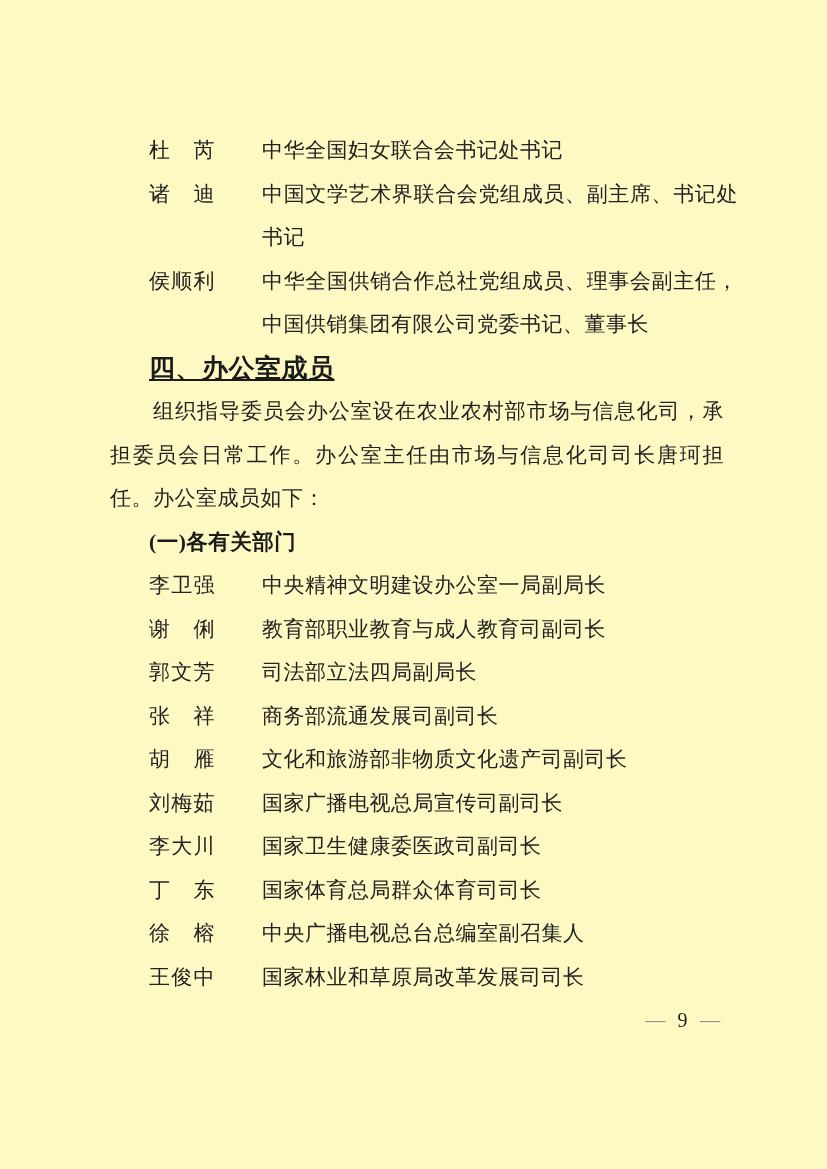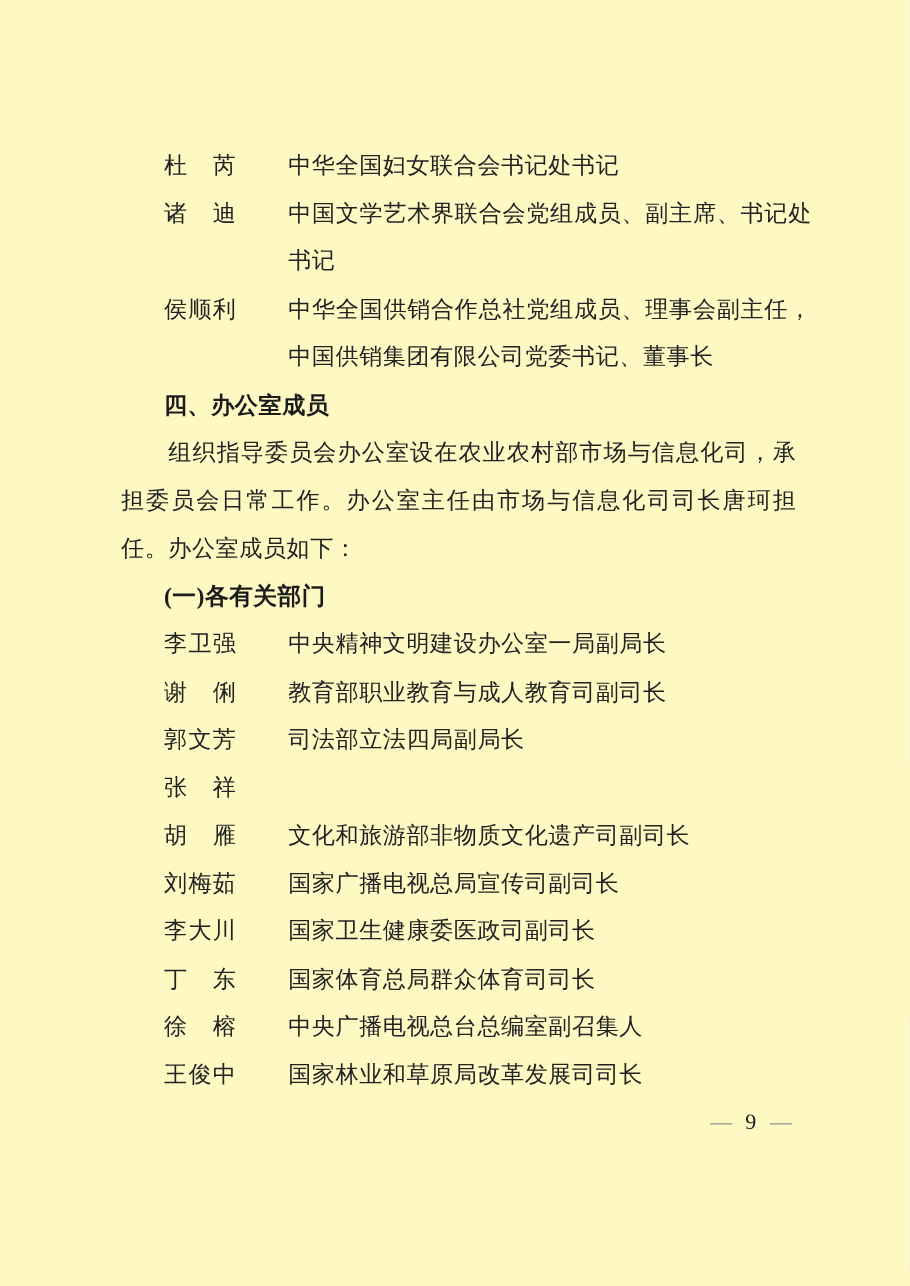--- a/index.html
+++ b/index.html
@@ -26,22 +26,23 @@
     text-align:justify;text-align-last:justify;
     white-space:nowrap;
   }
   .m-role{flex:none;width:476px;margin-left:47px;}
   .r-line{width:476px;}
   .fill{text-align:justify;text-align-last:justify;}
   .sec-heading{
     margin-left:39px;
     font-family:"DejaVu Sans","Liberation Sans",sans-serif;
     font-weight:bold;
-    font-size:21px;
+    font-size:26px;
     color:#1b1b1b;
+    text-decoration:underline;
   }
   .sub-heading{
     margin-left:39px;
     font-weight:bold;
     font-size:21.5px;
     color:#1b1b1b;
   }
   .p-line{width:614px;}
   .p-line.indent{padding-left:43px;width:571px;}
   .footer-line{
@@ -105,20 +106,23 @@
           </div>
         </div>
         <div class="m-row">
           <span class="m-name">郭文芳</span>
           <div class="m-role">
             <div class="r-line">司法部立法四局副局长</div>
           </div>
         </div>
         <div class="m-row">
           <span class="m-name">张祥</span>
+          <div class="m-role">
+            <div class="r-line">商务部流通发展司副司长</div>
+          </div>
         </div>
         <div class="m-row">
           <span class="m-name">胡雁</span>
           <div class="m-role">
             <div class="r-line">文化和旅游部非物质文化遗产司副司长</div>
           </div>
         </div>
         <div class="m-row">
           <span class="m-name">刘梅茹</span>
           <div class="m-role">

